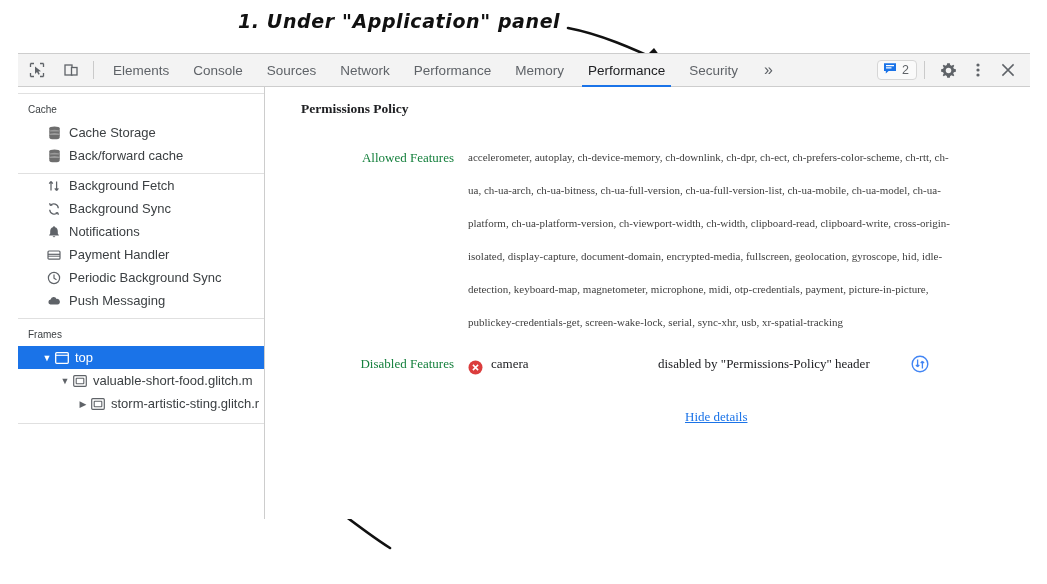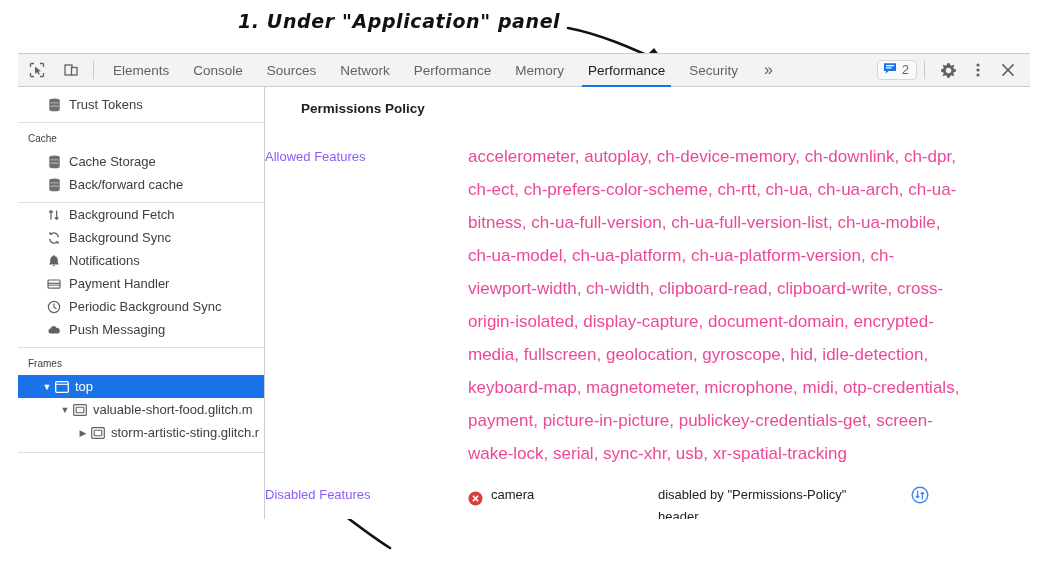--- a/index.html
+++ b/index.html
@@ -205,43 +205,45 @@
   .ind2 { padding-left: 40px; }
   .ind3 { padding-left: 58px; }
 
   
   #main {
     flex: 1;
     background: #ffffff;
     position: relative;
     overflow: hidden;
     box-sizing: border-box;
+    font-family: Liberation Serif, serif;
   }
   #panel-title {
     font-size: 13.5px;
     font-weight: bold;
     color: #202124;
     padding: 14px 0 0 36px;
   }
   .report-row {
     display: flex;
     padding-top: 24px;
   }
   .report-label {
     width: 203px;
     min-width: 203px;
+    text-align: right;
     font-size: 13px;
-    color: #8b5cf6;
+    color: #15803d;
     padding-right: 14px;
     box-sizing: border-box;
     line-height: 33px;
   }
   .report-value {
-    font-size: 17px;
-    color: #ec4899;
+    font-size: 11px;
+    color: #404040;
     line-height: 33px;
     max-width: 492px;
   }
   .disabled-row {
     display: flex;
     align-items: flex-start;
   }
   .disabled-name {
     display: flex;
     align-items: flex-end;
@@ -360,35 +362,20 @@
             <path d="M2.4 2.4 L13.6 13.6 M13.6 2.4 L2.4 13.6" stroke="#5f6368" stroke-width="1.5"></path>
           </svg>
         </div>
       </div>
     </div>
 
     <div id="dt-body">
 
       <div id="sidebar">
 
-        <div class="side-group" style="padding-top:6px;">
-          <div class="side-item">
-            <span class="ico">
-              <svg width="13" height="14" viewBox="0 0 13 14">
-                <ellipse cx="6.5" cy="2.3" rx="5.2" ry="1.9" fill="#6e6e6e"></ellipse>
-                <path d="M1.3 2.3 V5.3 A5.2 1.9 0 0 0 11.7 5.3 V2.3" fill="#6e6e6e"></path>
-                <ellipse cx="6.5" cy="5.6" rx="5.2" ry="1.9" fill="#9a9a9a"></ellipse>
-                <path d="M1.3 5.6 V8.6 A5.2 1.9 0 0 0 11.7 8.6 V5.6" fill="#6e6e6e"></path>
-                <ellipse cx="6.5" cy="8.9" rx="5.2" ry="1.9" fill="#9a9a9a"></ellipse>
-                <path d="M1.3 8.9 V11.4 A5.2 1.9 0 0 0 11.7 11.4 V8.9" fill="#6e6e6e"></path>
-              </svg>
-            </span>
-            <span>Trust Tokens</span>
-          </div>
-        </div>
 
         <div class="side-divider"></div>
 
         <div class="side-group">
           <div class="side-header">Cache</div>
           <div class="side-item">
             <span class="ico">
               <svg width="13" height="14" viewBox="0 0 13 14">
                 <ellipse cx="6.5" cy="2.3" rx="5.2" ry="1.9" fill="#6e6e6e"></ellipse>
                 <path d="M1.3 2.3 V5.3 A5.2 1.9 0 0 0 11.7 5.3 V2.3" fill="#6e6e6e"></path>

